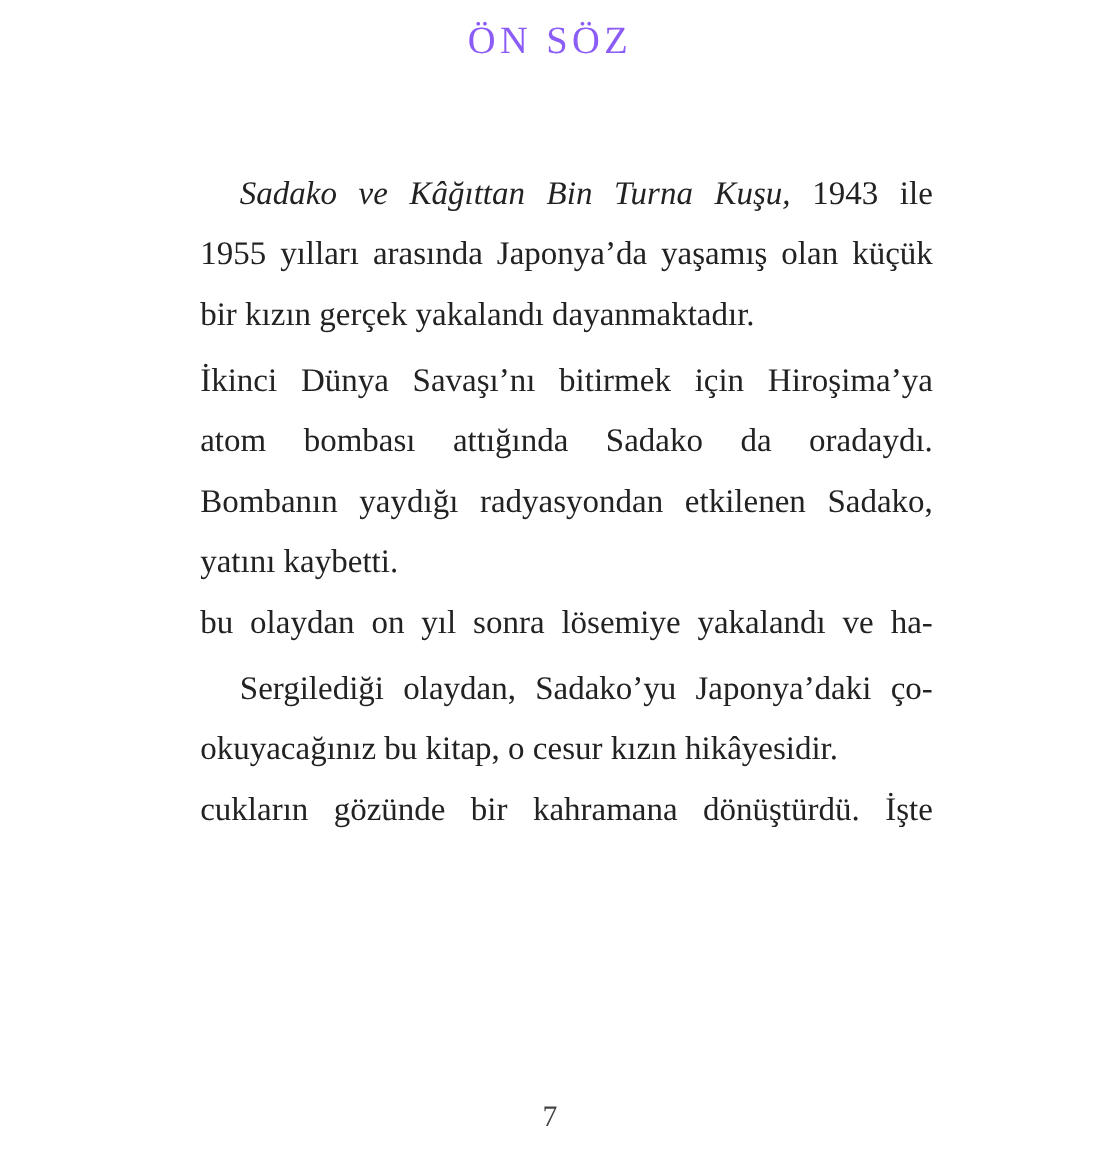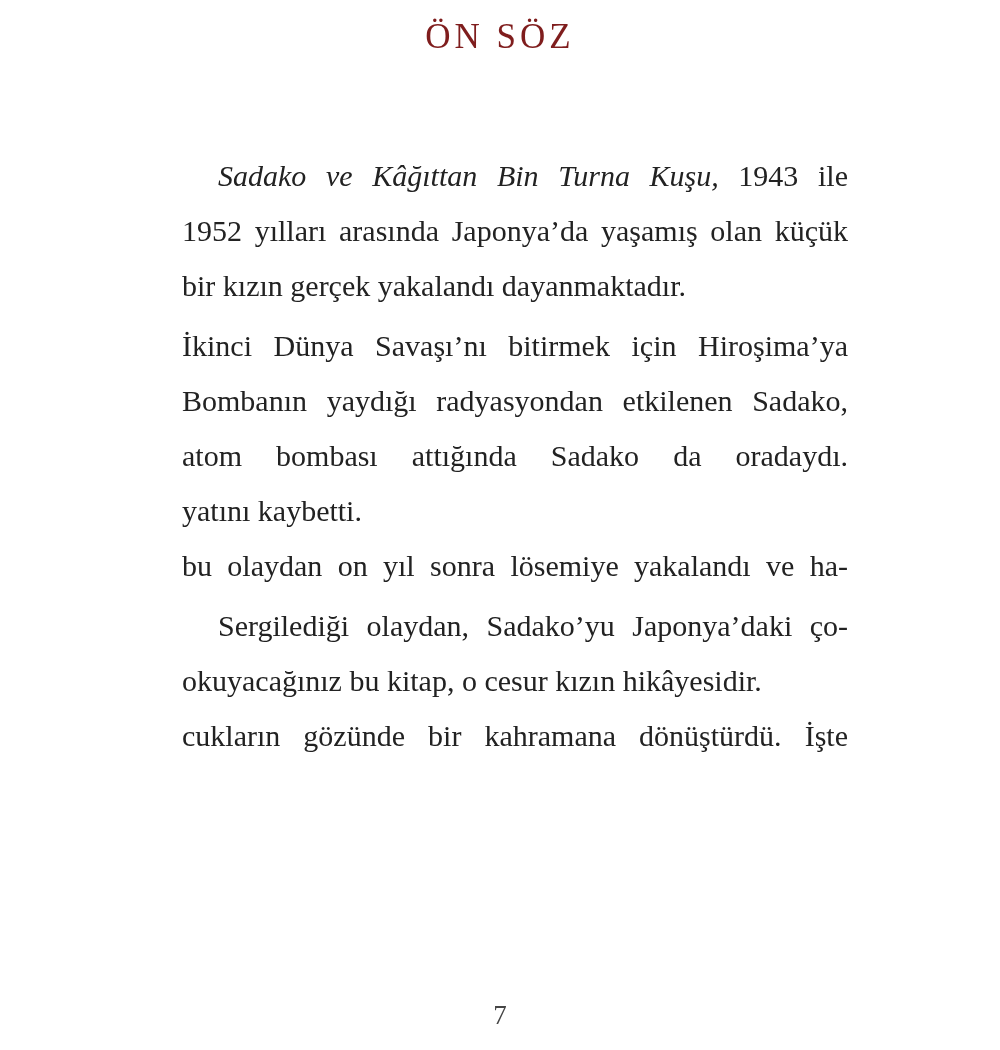--- a/index.html
+++ b/index.html
@@ -16,21 +16,21 @@
     position: absolute;
     top: 17px;
     left: 0;
     width: 100%;
     margin: 0;
     text-align: center;
     font-size: 35px;
     line-height: 40px;
     font-weight: 400;
     letter-spacing: 4px;
-    color: #7f1d1d;
+    color: #8b5cf6;
   }
   .body-text {
     position: absolute;
     top: 148px;
     left: 182px;
     width: 666px;
     font-size: 30px;
     line-height: 55px;
   }
   .paragraph + .paragraph { margin-top: 5px; }
@@ -53,27 +53,27 @@
   }
 </style>
 </head>
 <body>
 
 <div class="page-root">
   <h1 class="title">ÖN SÖZ</h1>
   <div class="body-text">
       <div class="paragraph">
         <div class="line indent"><span class="italic">Sadako ve Kâğıttan Bin Turna Kuşu,</span><span> 1943 ile</span></div>
-        <div class="line"><span>1952 yılları arasında Japonya’da yaşamış olan küçük</span></div>
+        <div class="line"><span>1955 yılları arasında Japonya’da yaşamış olan küçük</span></div>
         <div class="line last"><span>bir kızın gerçek yakalandı dayanmaktadır.</span></div>
       </div>
       <div class="paragraph">
         <div class="line"><span>İkinci Dünya Savaşı’nı bitirmek için Hiroşima’ya</span></div>
+        <div class="line"><span>atom bombası attığında Sadako da oradaydı.</span></div>
         <div class="line"><span>Bombanın yaydığı radyasyondan etkilenen Sadako,</span></div>
-        <div class="line"><span>atom bombası attığında Sadako da oradaydı.</span></div>
         <div class="line last"><span>yatını kaybetti.</span></div>
         <div class="line"><span>bu olaydan on yıl sonra lösemiye yakalandı ve ha-</span></div>
       </div>
       <div class="paragraph">
         <div class="line indent"><span>Sergilediği olaydan, Sadako’yu Japonya’daki ço-</span></div>
         <div class="line last"><span>okuyacağınız bu kitap, o cesur kızın hikâyesidir.</span></div>
         <div class="line"><span>cukların gözünde bir kahramana dönüştürdü. İşte</span></div>
       </div>
     </div>
   <div class="page-number">7</div>

